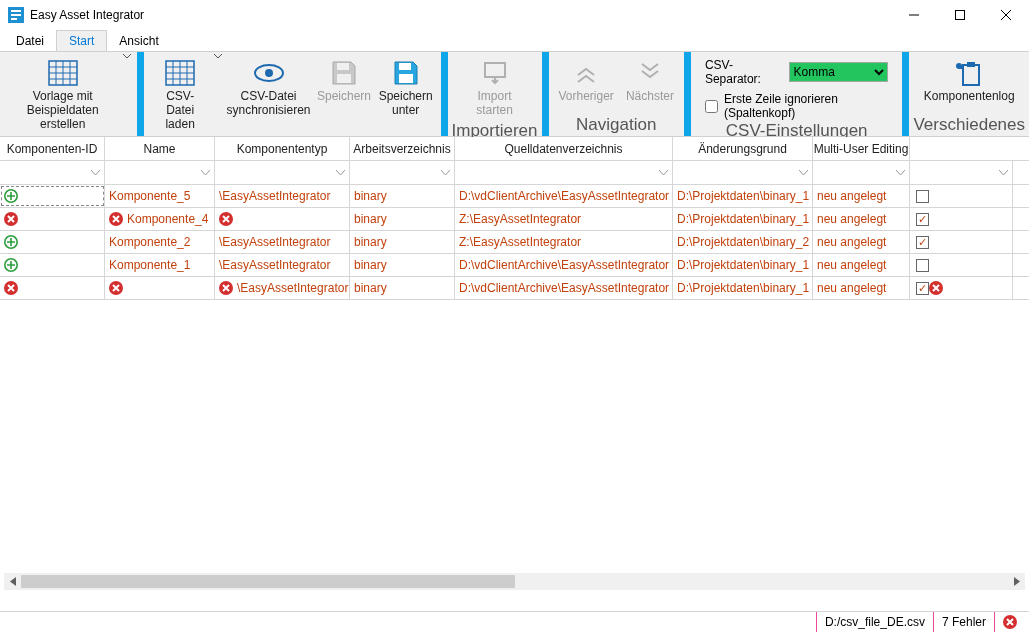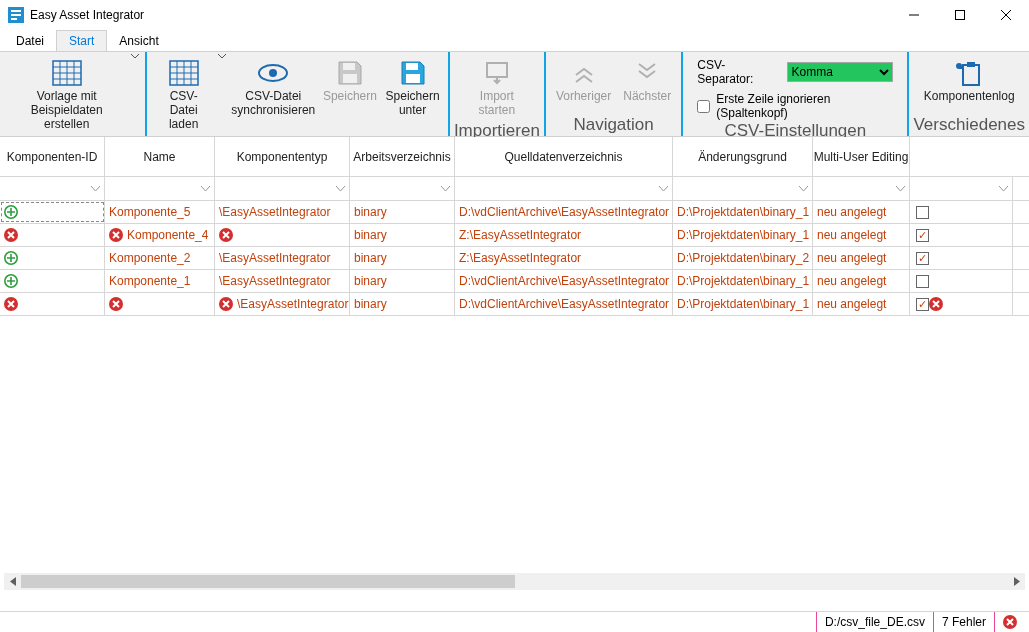--- a/index.html
+++ b/index.html
@@ -10,38 +10,38 @@
 .titlebar .title { flex: 1; color: #000; }
 .titlebar .win-btn { width: 46px; height: 30px; display: flex; align-items: center; justify-content: center; }
 .titlebar .win-btn svg { stroke: #000; }
 
 .menubar { height: 22px; display: flex; align-items: stretch; background: #fff; border-bottom: 1px solid #d0d0d0; padding-left: 4px; }
 .menubar .menu-item { padding: 3px 12px; display: flex; align-items: center; }
 .menubar .menu-item.active { background: #f0f0f0; border-top: 1px solid #d0d0d0; border-left: 1px solid #d0d0d0; border-right: 1px solid #d0d0d0; font-weight: 400; color: #0078d7;}
 .menubar .menu-item.inactive { color: #000; }
 
 .ribbon { height: 85px; background: #f0f0f0; display: flex; border-bottom: 1px solid #d0d0d0; }
-.ribbon-group { display: flex; flex-direction: column; align-items: center; border-right: 2px solid #0ea5e9; padding: 2px 4px 0 4px; }
+.ribbon-group { display: flex; flex-direction: column; align-items: center; border-right: 7px solid #0ea5e9; padding: 2px 4px 0 4px; }
 .ribbon-group-row { flex: 1; display: flex; align-items: flex-start; }
 .ribbon-group-label { font-size: 17px; color: #555; text-align: center; padding: 1px 0; width: 100%; }
 .ribbon-btn { display: flex; flex-direction: column; align-items: center; justify-content: flex-start; padding: 2px 6px; min-width: 48px; text-align: center; line-height: 1.15; color: #222; }
 .ribbon-btn.disabled { color: #999; }
 .ribbon-btn .icon-slot { height: 34px; display: flex; align-items: center; justify-content: center; }
 .ribbon-btn .lbl { white-space: pre-line; }
 .ribbon-split { display:flex; align-items:center; padding:0 2px; color:#555; }
 
 .csv-settings { display: flex; flex-direction: column; align-items: flex-start; padding: 4px 10px 0 10px; gap: 6px; }
 .csv-settings-row { display: flex; align-items: center; gap: 6px; }
 .csv-settings select { width: 108px; height: 20px; border: 1px solid #a6a6a6; background: #22c55e; font-size: 12px; }
 .csv-settings input[type=checkbox] { width:13px; height:13px; }
 
 .grid { position: relative; }
 .grid-header, .grid-filter, .grid-row { display: grid; grid-template-columns: 105px 110px 135px 105px 218px 140px 97px 103px; border-bottom: 1px solid #d6d6d6; }
 .grid-header .hc, .grid-filter .fc, .grid-row .c { border-right: 1px solid #d6d6d6; display: flex; align-items: center; padding: 0 4px; overflow: hidden; white-space: nowrap; }
-.grid-header { height: 40px; }
+.grid-header { height: 24px; }
 .grid-header .hc { justify-content: center; background: #fff; color: #222; }
 .grid-filter { height: 24px; }
 .grid-filter .fc { justify-content: flex-end; background: #fff; }
 .grid-filter .fc svg { opacity: .6; }
 .grid-row { height: 23px; }
 .grid-row .c { font-size: 12px; color: #c2410c; }
 .c svg, .hc svg, .fc svg { flex-shrink: 0; }
 .c .err { margin-right: 4px; }
 .chk { width:13px; height:13px; border:1px solid #666; display:inline-flex; align-items:center; justify-content:center; margin-left:2px;}
 .chk.checked::after { content:"✓"; font-size:11px; line-height:1; }

